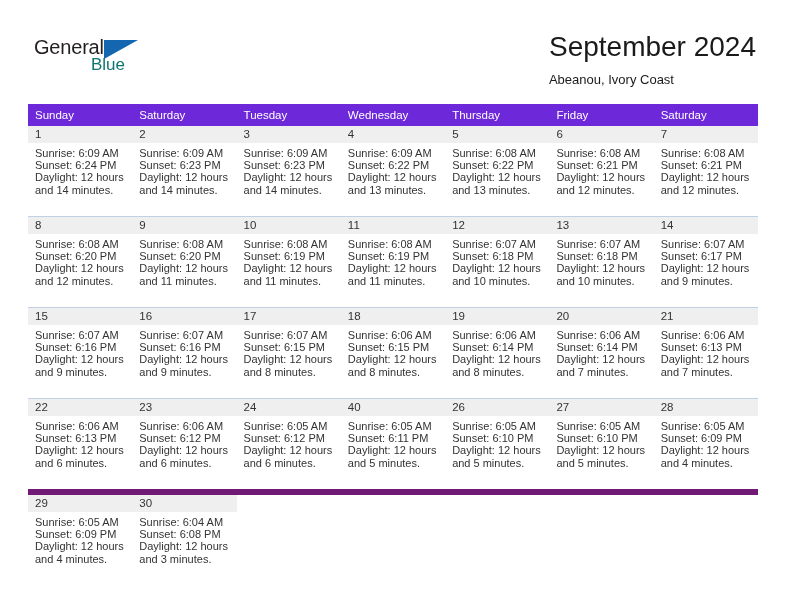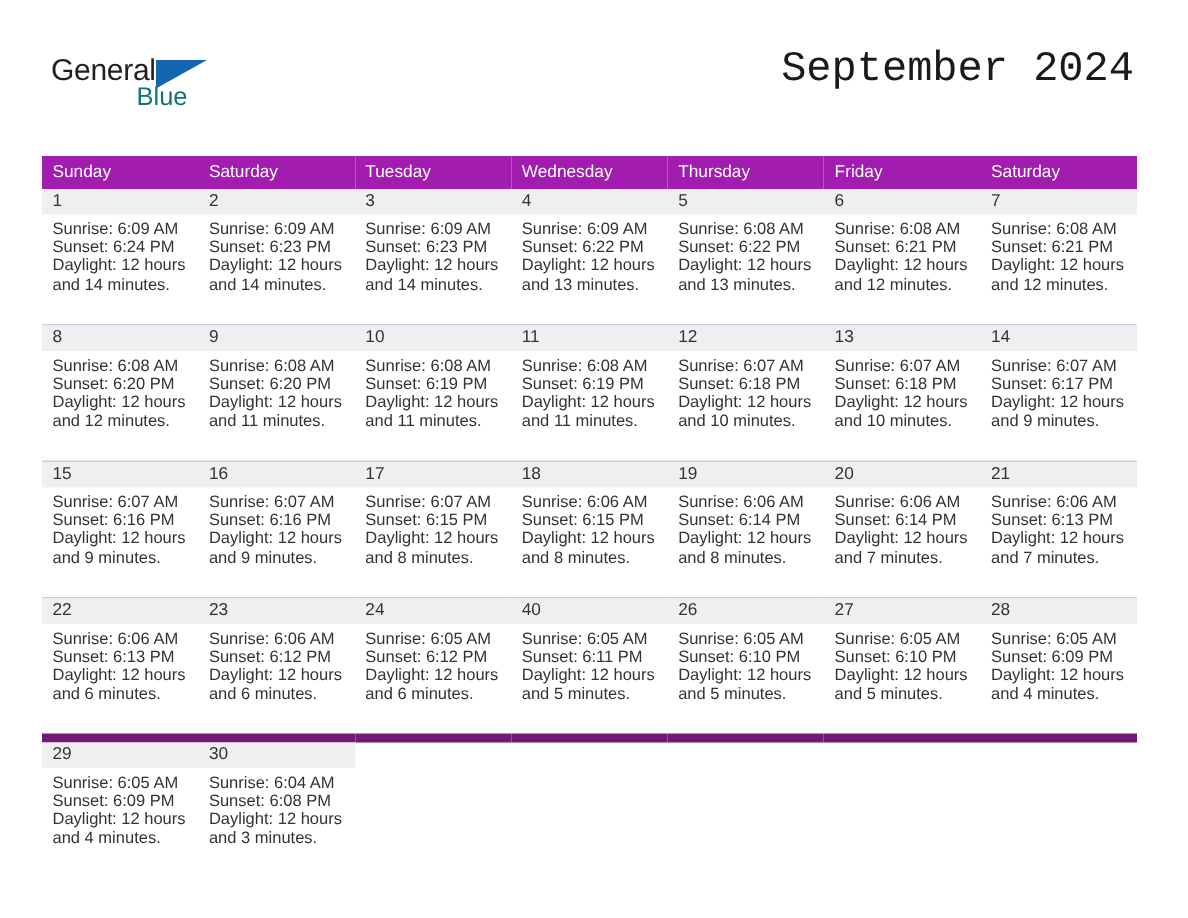--- a/index.html
+++ b/index.html
@@ -64,21 +64,20 @@
     font-size: 17px;
     color: #0f766e;
     font-family: Liberation Sans, sans-serif;
   }
 
   .title-block {
     position: absolute;
     right: 36px;
     top: 30px;
     text-align: left;
-    font-family: Liberation Mono, monospace;
   }
   .cal-title {
     font-size: 28px;
     font-weight: normal;
     color: #1a1a1a;
     line-height: 34px;
     white-space: nowrap;
   }
   .cal-subtitle {
     font-size: 13px;
@@ -91,21 +90,21 @@
   
   .calendar {
     position: absolute;
     left: 28px;
     top: 104px;
     width: 730px;
     border-collapse: collapse;
     table-layout: fixed;
   }
   .calendar th {
-    background: #a21caf;
+    background: #6d28d9;
     color: #ffffff;
     font-size: 11.5px;
     font-weight: normal;
     text-align: left;
     padding: 4px 0 4px 7px;
     height: 14px;
     line-height: 14px;
     border: none;
   }
   .calendar td {
@@ -163,20 +162,21 @@
   <div class="header">
 
     <div class="logo">
       <span class="logo-general">General</span>
       <span class="logo-triangle"></span>
       <span class="logo-blue">Blue</span>
     </div>
 
     <div class="title-block">
       <div class="cal-title">September 2024</div>
+      <div class="cal-subtitle">Abeanou, Ivory Coast</div>
     </div>
 
   </div>
 
   <table class="calendar">
     <thead>
       <tr>
         <th>Sunday</th>
         <th>Saturday</th>
         <th>Tuesday</th>

